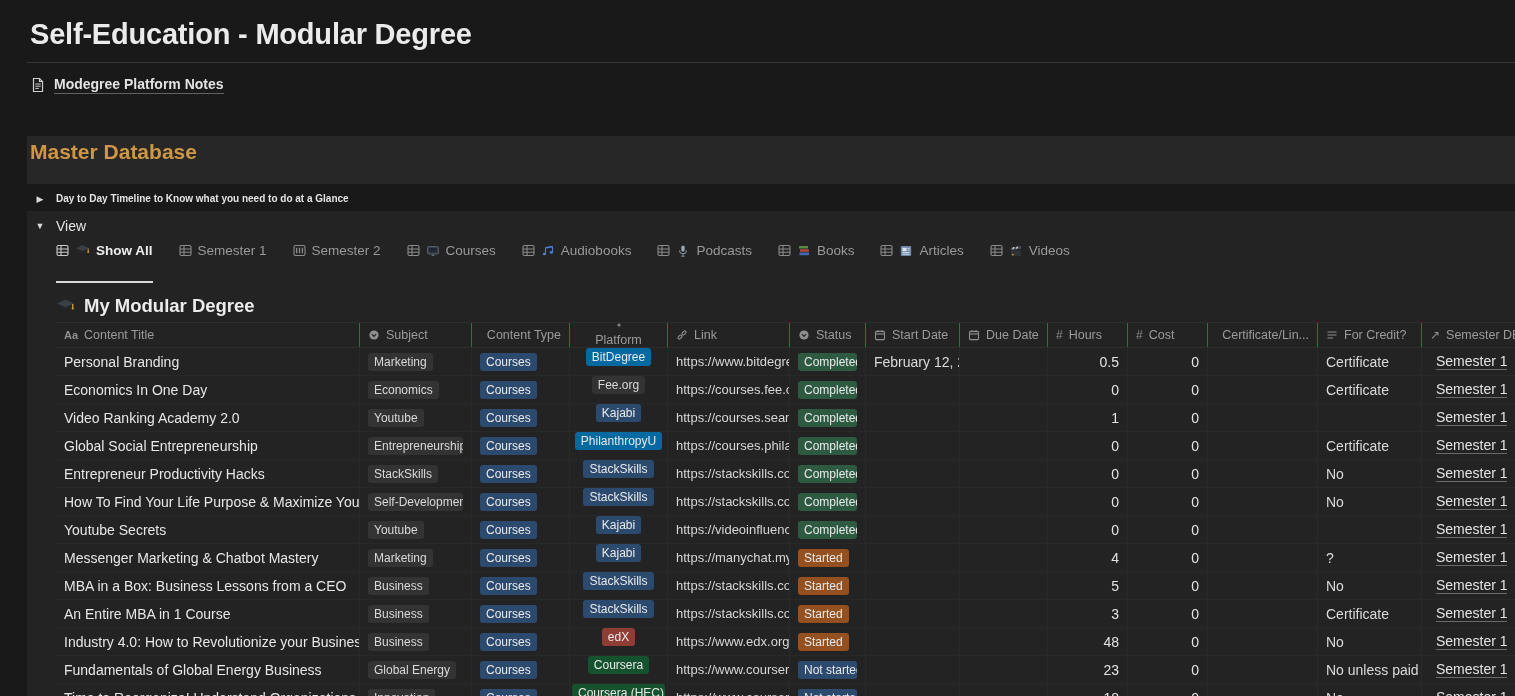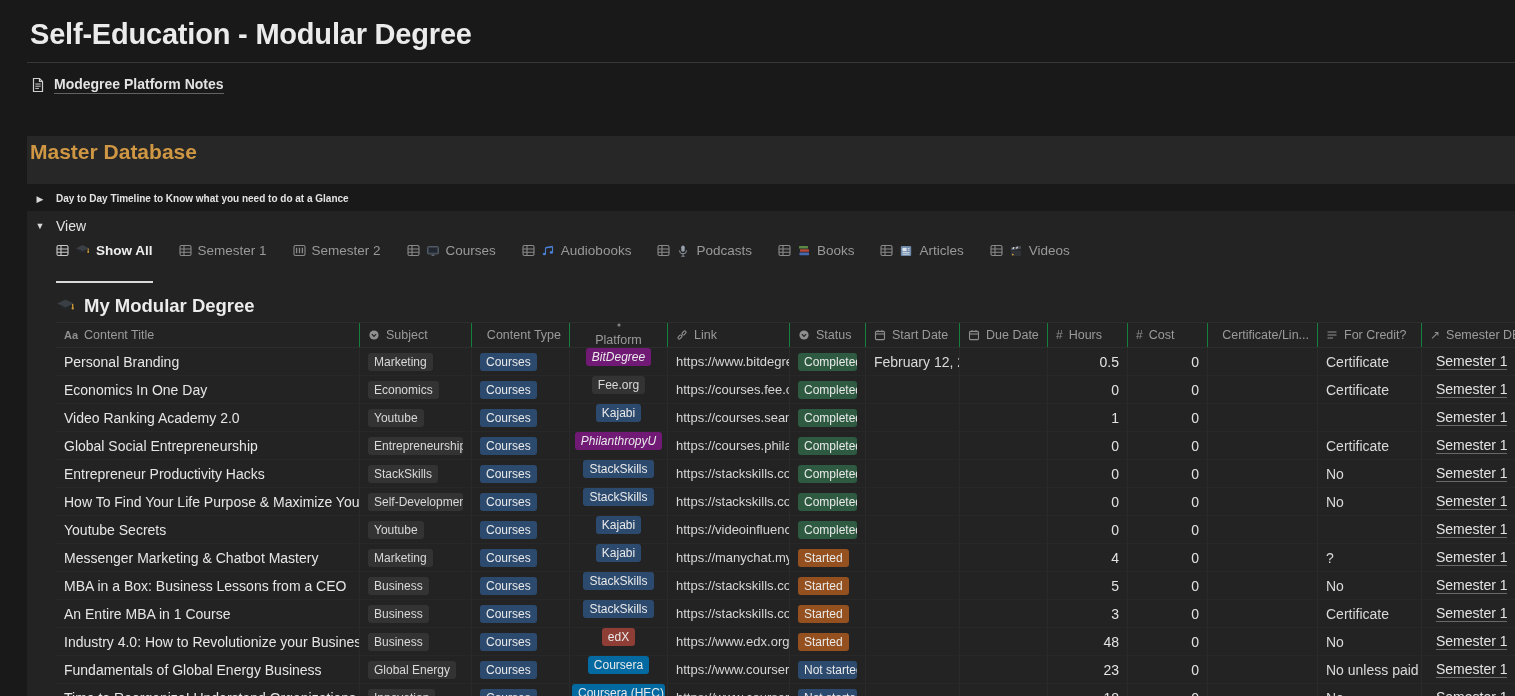--- a/index.html
+++ b/index.html
@@ -41,23 +41,23 @@
   .w-sem{flex:1 1 auto;border-right:none;min-width:90px;}
   .c-title{color:#e6e6e6;font-weight:500;}
   .c-link{font-size:13px;color:#d6d6d6;}
   .num{justify-content:flex-end;color:#e3e3e3;}
   .c-credit,.c-cert,.c-start,.c-due{color:#dadada;}
   .tag{display:inline-block;padding:1px 6px;border-radius:3px;font-size:12px;line-height:16px;color:#e9e9e9;max-width:100%;overflow:hidden;text-overflow:clip;}
   .tag-gray{background:#333333;color:#d9d9d9;}
   .tag-blue{background:#2c4a6e;}
   .tag-green{background:#2d5a40;}
   .tag-orange{background:#94511f;}
-  .tag-brown{background:#701a75;font-style:italic;}
+  .tag-brown{background:#0369a1;}
   .tag-red{background:#8f3e35;}
-  .tag-purple{background:#0369a1;}
+  .tag-purple{background:#14532d;}
   .sem-link{display:flex;align-items:center;gap:6px;overflow:hidden;cursor:pointer;}
   .sem-label{color:#e3e3e3;border-bottom:1px solid rgba(255,255,255,.32);white-space:nowrap;}
   .hicon{color:#8f8f8f;font-size:11px;font-weight:700;}
   .hicon-glyph{color:#8f8f8f;font-size:12px;font-weight:400;}
   svg{display:block;}
 </style>
 </head>
 <body>
 
 <div class="page">

